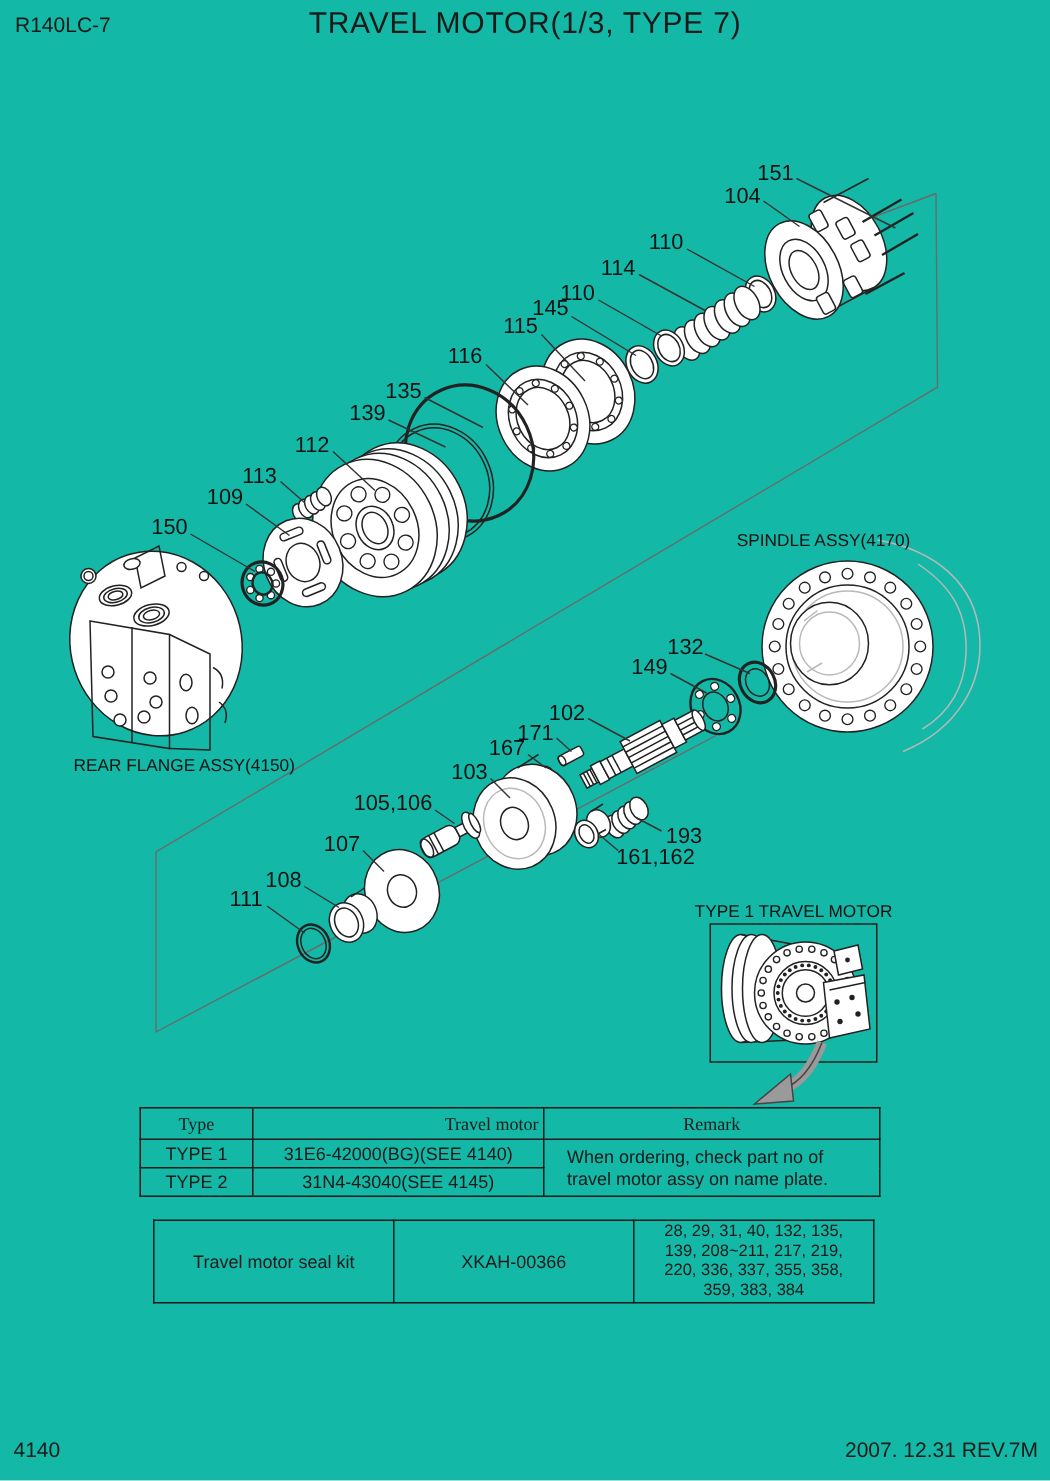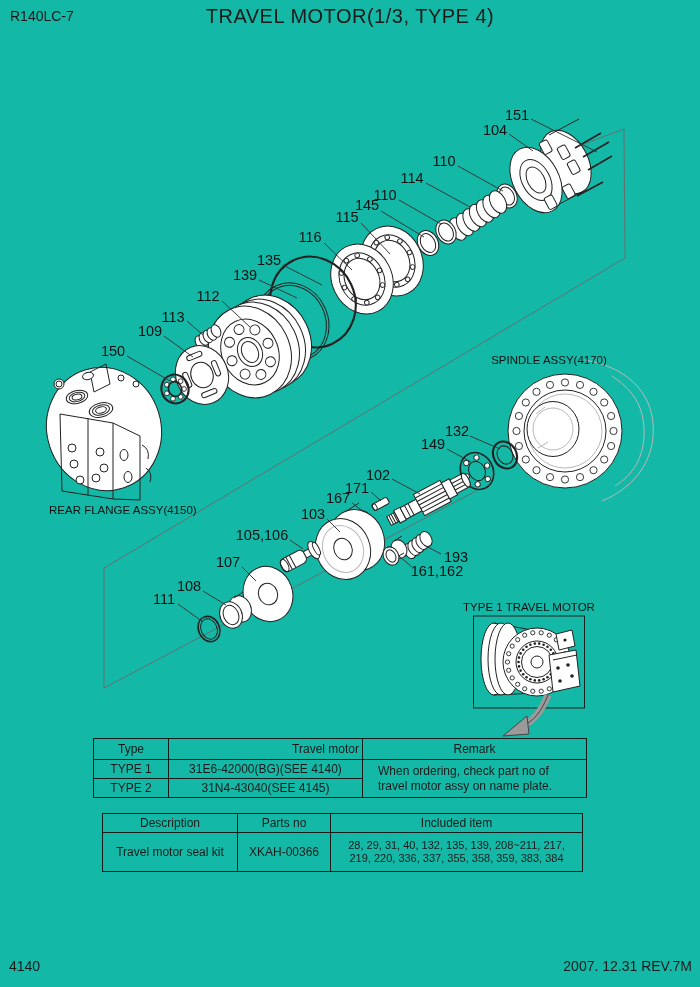--- a/index.html
+++ b/index.html
@@ -20,37 +20,37 @@
   .asm-label{font-family:"Liberation Sans",sans-serif;font-size:11.5px;fill:#111;}
   .dot{fill:#fff;stroke:#222;stroke-width:.9;}
   .dotf{fill:#222;stroke:none;}
   
   .tblwrap{position:absolute;}
   table{border-collapse:collapse;table-layout:fixed;width:100%;}
   th,td{border:1.5px solid #1b1b1b;font-weight:normal;font-size:12px;
         text-align:center;padding:0 3px;line-height:1.18;}
   #type-table{left:93px;top:738px;width:494px;}
   #type-table .c0{width:68px;} #type-table .c1{width:187px;text-align:right;}
-  #type-table tr.hd{height:21px;} #type-table tr.r{height:19px;}
+  #type-table tr.hd{height:21px;font-family:Liberation Serif, serif;} #type-table tr.r{height:19px;}
   #type-table td.remark{text-align:left;padding-left:15px;white-space:pre-line;font-size:12px;}
   #seal-table{left:102px;top:813px;width:481px;}
   #seal-table .c0{width:128px;} #seal-table .c1{width:86px;}
   #seal-table tr.hd{height:19px;} #seal-table tr.r{height:39px;padding-left:45px;}
   #seal-table td.items{font-size:11px;padding:1px 8px;}
   
   .page-no{position:absolute;left:9px;bottom:13px;font-size:14px;}
   .rev{position:absolute;right:8px;bottom:13px;font-size:14px;}
 </style>
 </head>
 <body>
 
 <div id="page">
 
   <div class="model">R140LC-7</div>
-  <div class="title">TRAVEL MOTOR(1/3, TYPE 4)</div>
+  <div class="title">TRAVEL MOTOR(1/3, TYPE 7)</div>
 
   <svg width="700" height="987" viewBox="0 0 700 987" style="position:absolute;left:0;top:0;">
 
     <g>
       <path class="plane" d="M624,129 L625,258 L104,568 L104,688 L478,490"></path>
       <path class="plane" d="M624,129 L520,168"></path>
     </g>
 
     <g>
       <ellipse class="fw" cx="566" cy="162" rx="22" ry="34" transform="rotate(-28 566 162)"></ellipse>
@@ -500,25 +500,20 @@
         <td>TYPE 2</td>
         <td>31N4-43040(SEE 4145)</td>
       </tr>
     </tbody>
       </table>
   </div>
 
   <div class="tblwrap" id="seal-table">
     <table>
       <tbody>
-          <tr class="hd">
-        <th class="c0">Description</th>
-        <th class="c1">Parts no</th>
-        <th>Included item</th>
-      </tr>
       <tr class="r">
         <td>Travel motor seal kit</td>
         <td>XKAH-00366</td>
         <td class="items">28, 29, 31, 40, 132, 135, 139, 208~211, 217, 219, 220, 336, 337, 355, 358, 359, 383, 384</td>
       </tr>
     </tbody>
       </table>
   </div>
 
   <div class="page-no">4140</div>

